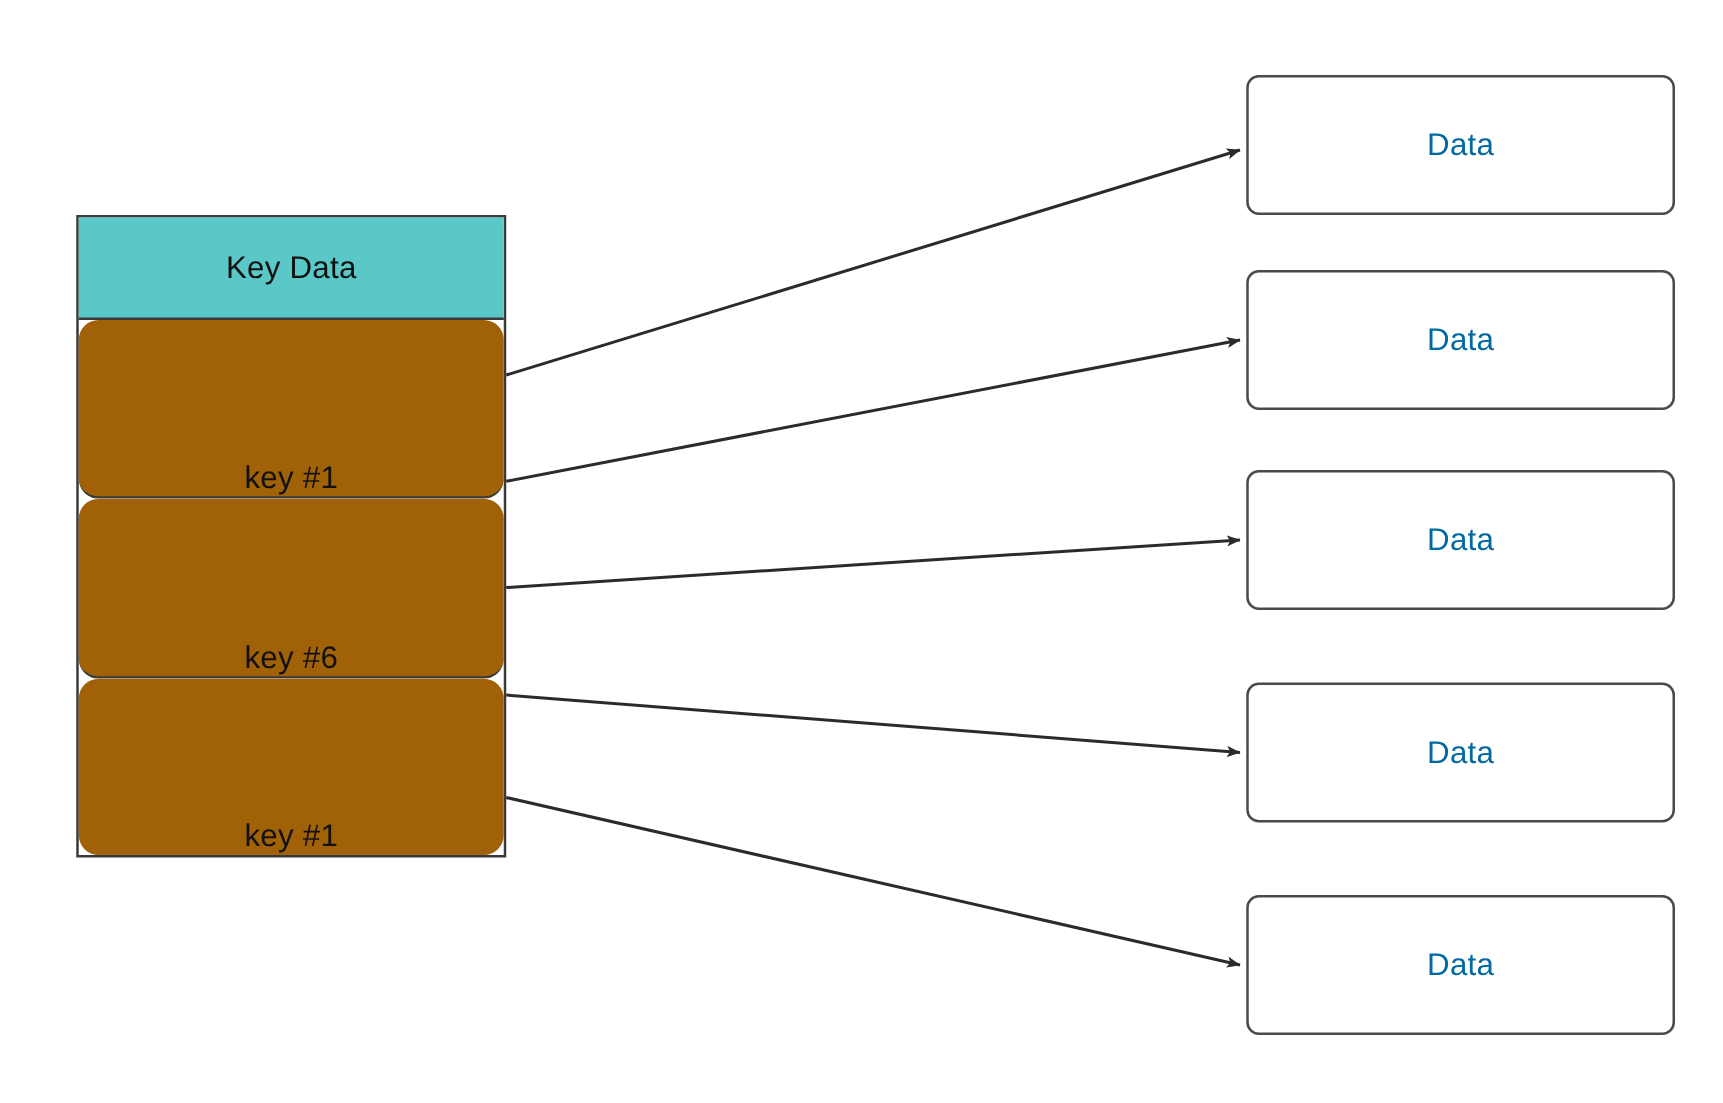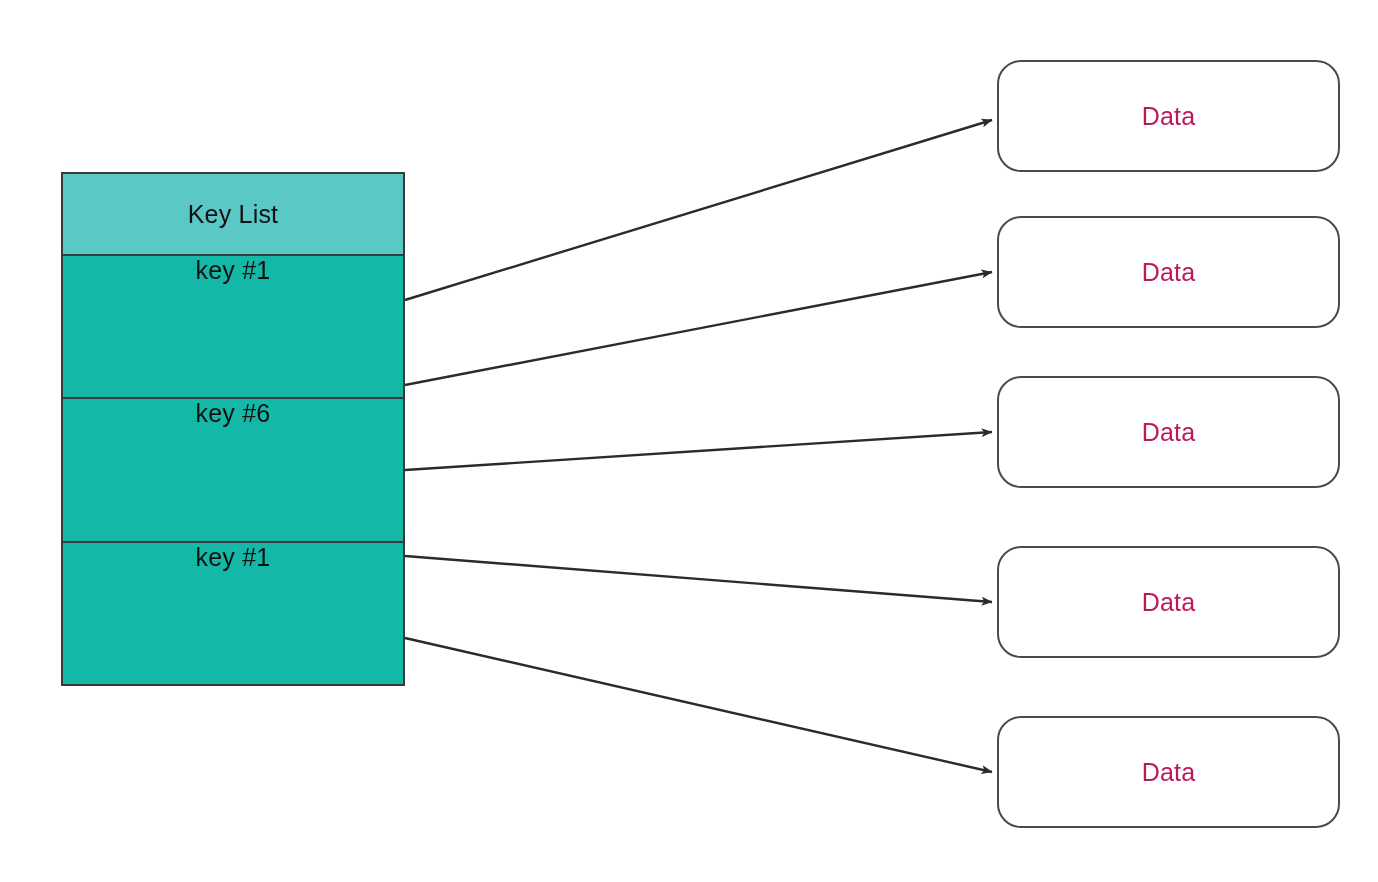--- a/index.html
+++ b/index.html
@@ -43,45 +43,46 @@
     justify-content: center;
     color: #111111;
     font-size: 25px;
     letter-spacing: 0.2px;
   }
   .key-row {
     flex: 1 1 0;
     box-sizing: border-box;
     border-bottom: 2.5px solid #3a3a3a;
     display: flex;
-    align-items: flex-start;
+    align-items: flex-end;
     justify-content: center;
-    background: #14b8a6;
+    background: #a16207;
     color: #111111;
     font-size: 25px;
     letter-spacing: 0.2px;
+    border-radius: 16px;
   }
   .key-row:last-child {
     border-bottom: none;
   }
 
   
   .data-box {
     position: absolute;
     left: 997px;
     width: 343px;
     height: 112px;
     box-sizing: border-box;
     border: 2.5px solid #4a4a4a;
-    border-radius: 24px;
+    border-radius: 10px;
     background: #ffffff;
     display: flex;
     align-items: center;
     justify-content: center;
-    color: #be185d;
+    color: #0369a1;
     font-size: 25px;
     letter-spacing: 0.2px;
   }
   #data-box-1 { top: 60px; }
   #data-box-2 { top: 216px; }
   #data-box-3 { top: 376px; }
   #data-box-4 { top: 546px; }
   #data-box-5 { top: 716px; }
 
   
@@ -94,21 +95,21 @@
     pointer-events: none;
   }
 </style>
 </head>
 <body>
 
 <div id="diagram-canvas" style="background: rgb(255, 255, 255);">
 
   <div id="key-list-table">
     <div class="key-header" style="background: rgb(91, 200, 200);">
-      <span>Key List</span>
+      <span>Key Data</span>
     </div>
     <div class="key-row">
       <span>key #1</span>
     </div>
     <div class="key-row">
       <span>key #6</span>
     </div>
     <div class="key-row">
       <span>key #1</span>
     </div>

